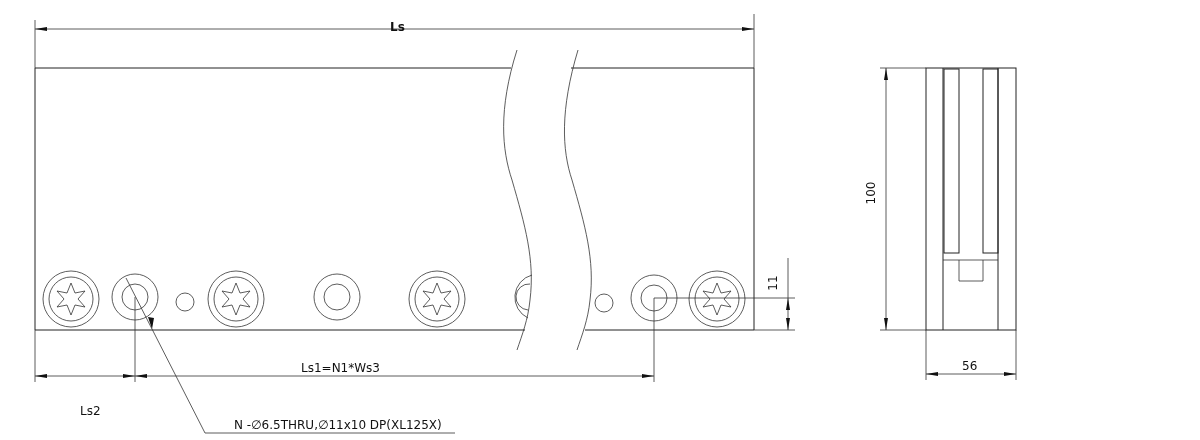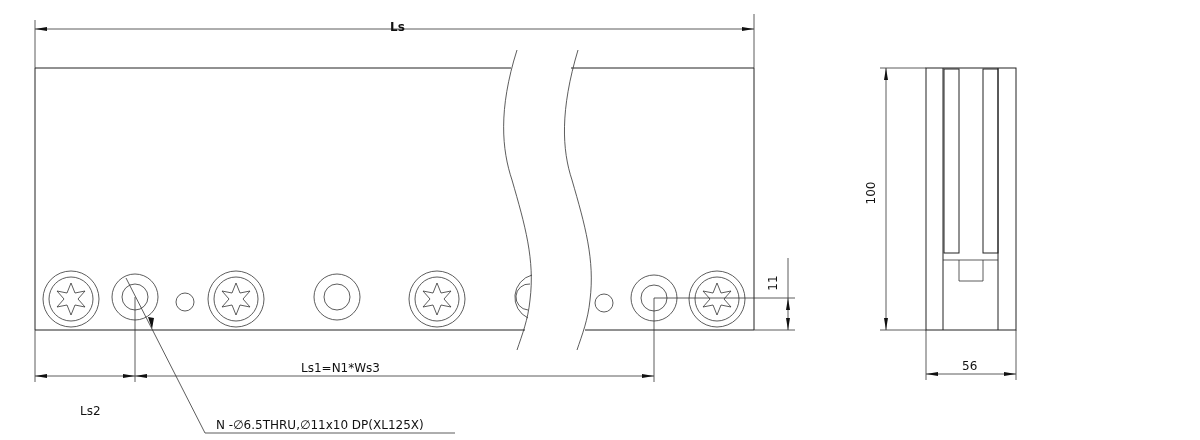--- a/index.html
+++ b/index.html
@@ -111,15 +111,15 @@
     <line class="thin" x1="926" y1="374" x2="1016" y2="374"></line>
     <polygon points="926,374 938,372 938,376" fill="#111"></polygon>
     <polygon points="1016,374 1004,372 1004,376" fill="#111"></polygon>
   </g>
 </svg>
 
 <div class="lbl" style="left:390px; top:20px;font-weight:bold;">Ls</div>
 <div class="lbl" style="left:80px; top:361px;margin-top:43px;">Ls2</div>
 <div class="lbl" style="left:301px; top:361px;">Ls1=N1*Ws3</div>
 <div class="lbl" style="left:765px; top:276px; transform:rotate(-90deg);">11</div>
-<div class="lbl" style="left:216px; top:418px;">N -∅6.5THRU,∅11x10 DP(XL125X)</div>
+<div class="lbl" style="left:234px; top:418px;">N -∅6.5THRU,∅11x10 DP(XL125X)</div>
 <div class="lbl" style="left:860px; top:186px; transform:rotate(-90deg);">100</div>
 <div class="lbl" style="left:962px; top:359px;">56</div>
 
 </body></html>

